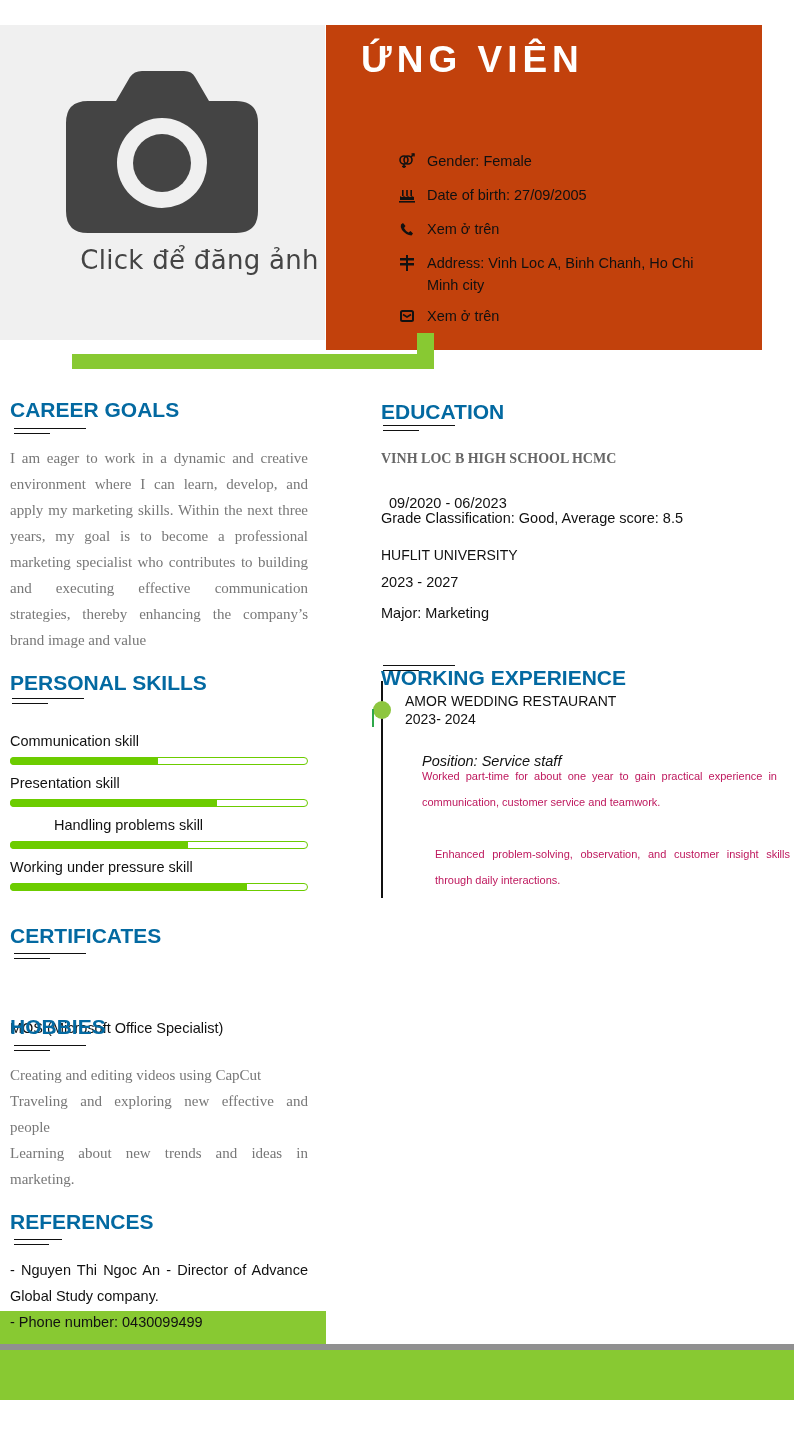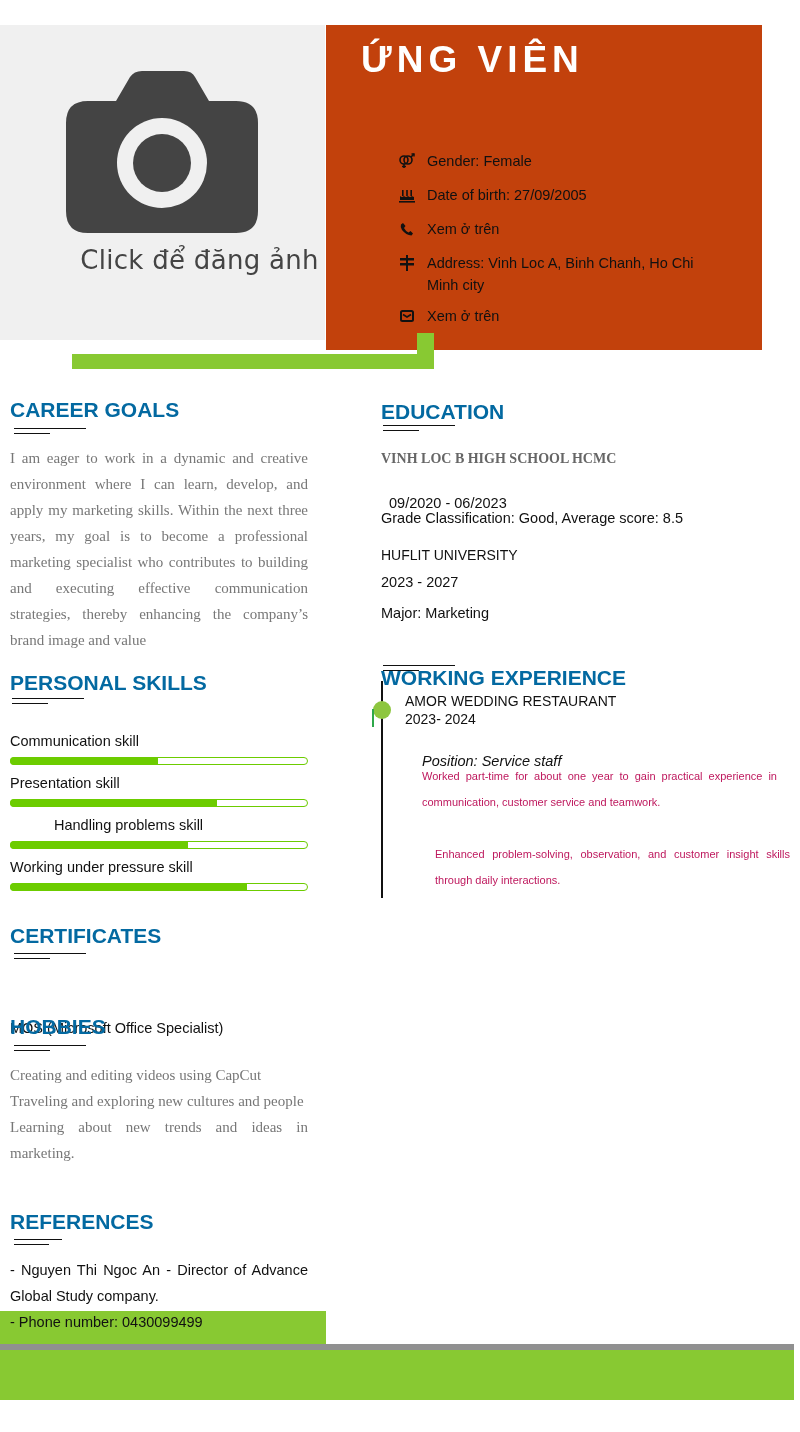--- a/index.html
+++ b/index.html
@@ -140,21 +140,21 @@
 <div class="abs sec-title" style="left:10px; top:924px;">CERTIFICATES</div>
 <div class="underline1" style="left:14px; top:953px;"></div>
 <div class="underline2" style="left:14px; top:958px;"></div>
 <div class="abs plain" style="left:10px; top:1020px;">MOS (Microsoft Office Specialist)</div>
 
 <div class="abs sec-title" style="left:10px; top:1015px;">HOBBIES</div>
 <div class="underline1" style="left:14px; top:1045px;"></div>
 <div class="underline2" style="left:14px; top:1050px;"></div>
 <div class="abs serif-text" style="left:10px; top:1062px; width:298px;">
   <div>Creating and editing videos using CapCut</div>
-  <div>Traveling and exploring new cultures and people</div>
+  <div>Traveling and exploring new effective and people</div>
   <div>Learning about new trends and ideas in marketing.</div>
 </div>
 
 <div class="abs ref-green"></div>
 <div class="abs sec-title" style="left:10px; top:1210px;">REFERENCES</div>
 <div class="underline1" style="left:14px; top:1239px; width:48px;"></div>
 <div class="underline2" style="left:14px; top:1244px; width:35px;"></div>
 <div class="abs plain" style="left:10px; top:1257px; width:298px; line-height:26px; text-align:justify;">- Nguyen Thi Ngoc An - Director of Advance Global Study company.</div>
 <div class="abs plain" style="left:10px; top:1309px; line-height:26px;">- Phone number: 0430099499</div>
 

